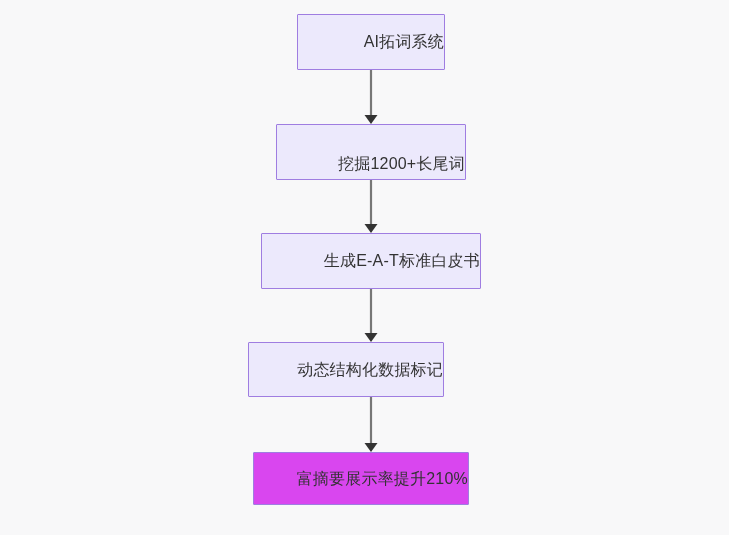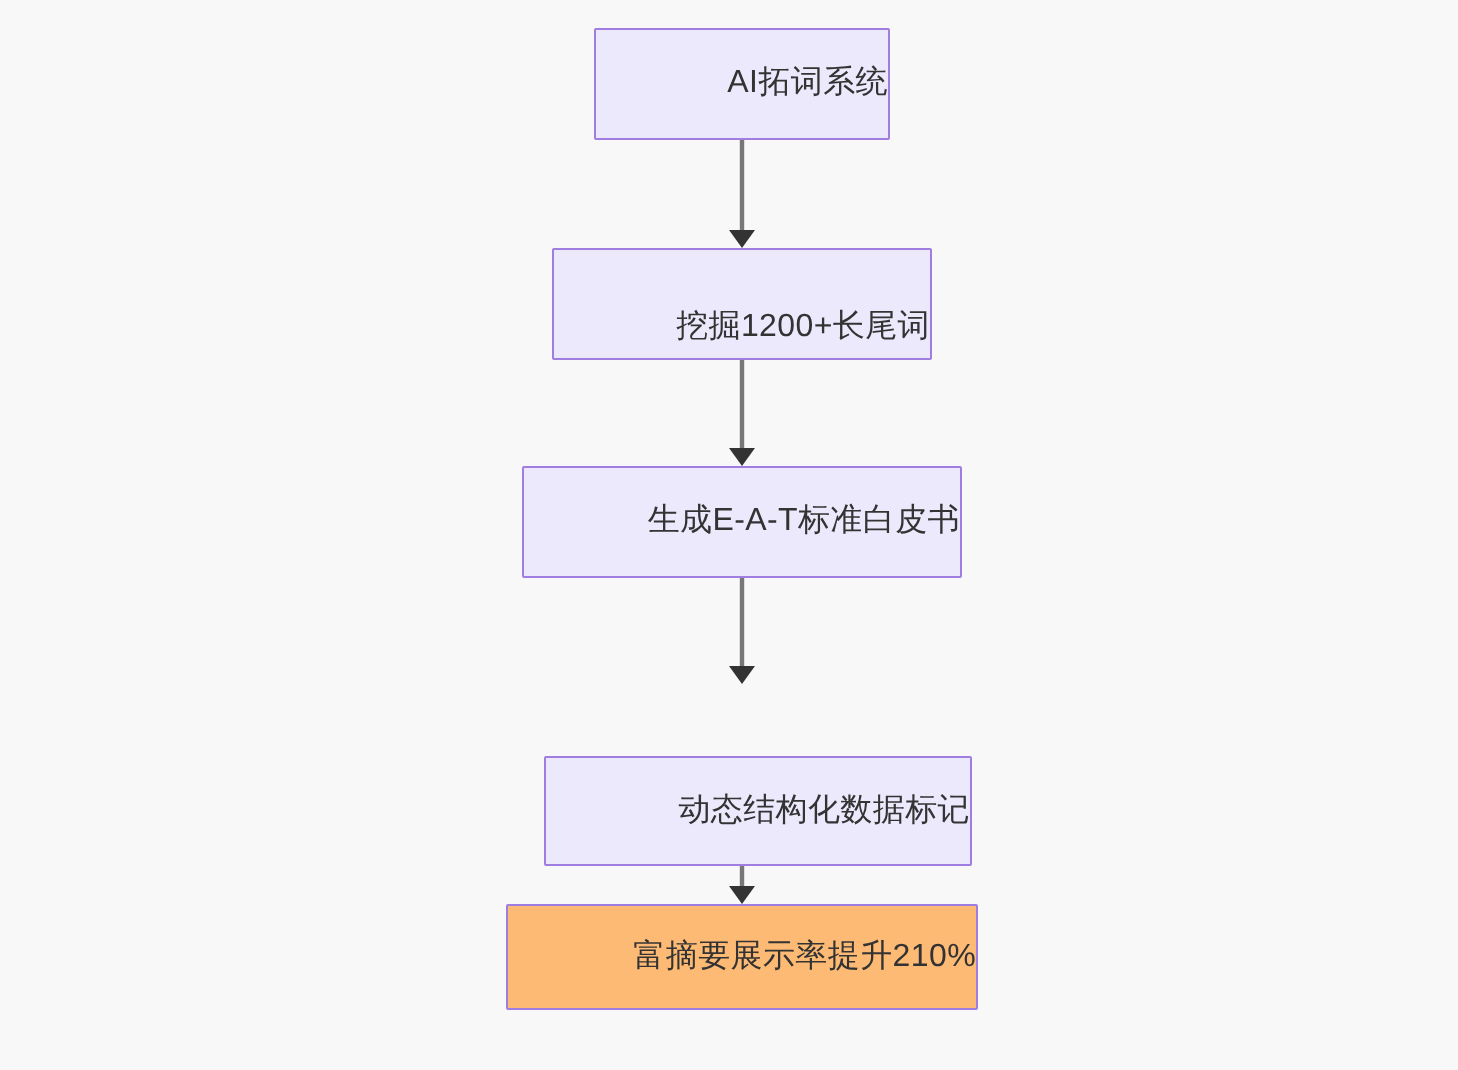--- a/index.html
+++ b/index.html
@@ -71,19 +71,19 @@
     </svg>
     <div class="node" style="left: 297px; top: 14px; width: 148px; height: 56px; background: rgb(236, 233, 252); border-color: rgb(159, 125, 225);">
       <span class="node-label" style="color: rgb(51, 51, 51);">AI拓词系统</span>
     </div>
     <div class="node" style="left: 276px; top: 124px; width: 190px; height: 56px; background: rgb(236, 233, 252); border-color: rgb(159, 125, 225);">
       <span class="node-label" style="color: rgb(51, 51, 51); margin-top: 24px;">挖掘1200+长尾词</span>
     </div>
     <div class="node" style="left: 261px; top: 233px; width: 220px; height: 56px; background: rgb(236, 233, 252); border-color: rgb(159, 125, 225); padding-left: 40px;">
       <span class="node-label" style="color: rgb(51, 51, 51);">生成E-A-T标准白皮书</span>
     </div>
-    <div class="node" style="left: 272px; top: 342px; width: 214px; height: 55px; background: rgb(236, 233, 252); border-color: rgb(159, 125, 225); margin-top: 36px;">
+    <div class="node" style="left: 248px; top: 342px; width: 196px; height: 55px; background: rgb(236, 233, 252); border-color: rgb(159, 125, 225);">
       <span class="node-label" style="color: rgb(51, 51, 51);">动态结构化数据标记</span>
     </div>
-    <div class="node" style="left: 253px; top: 452px; width: 236px; height: 53px; background: #fdba74; border-color: rgb(159, 125, 225);">
+    <div class="node" style="left: 253px; top: 452px; width: 216px; height: 53px; background: #d946ef; border-color: rgb(159, 125, 225);">
       <span class="node-label" style="color: rgb(51, 51, 51);">富摘要展示率提升210%</span>
     </div>
   </div>
 
 </body></html>

